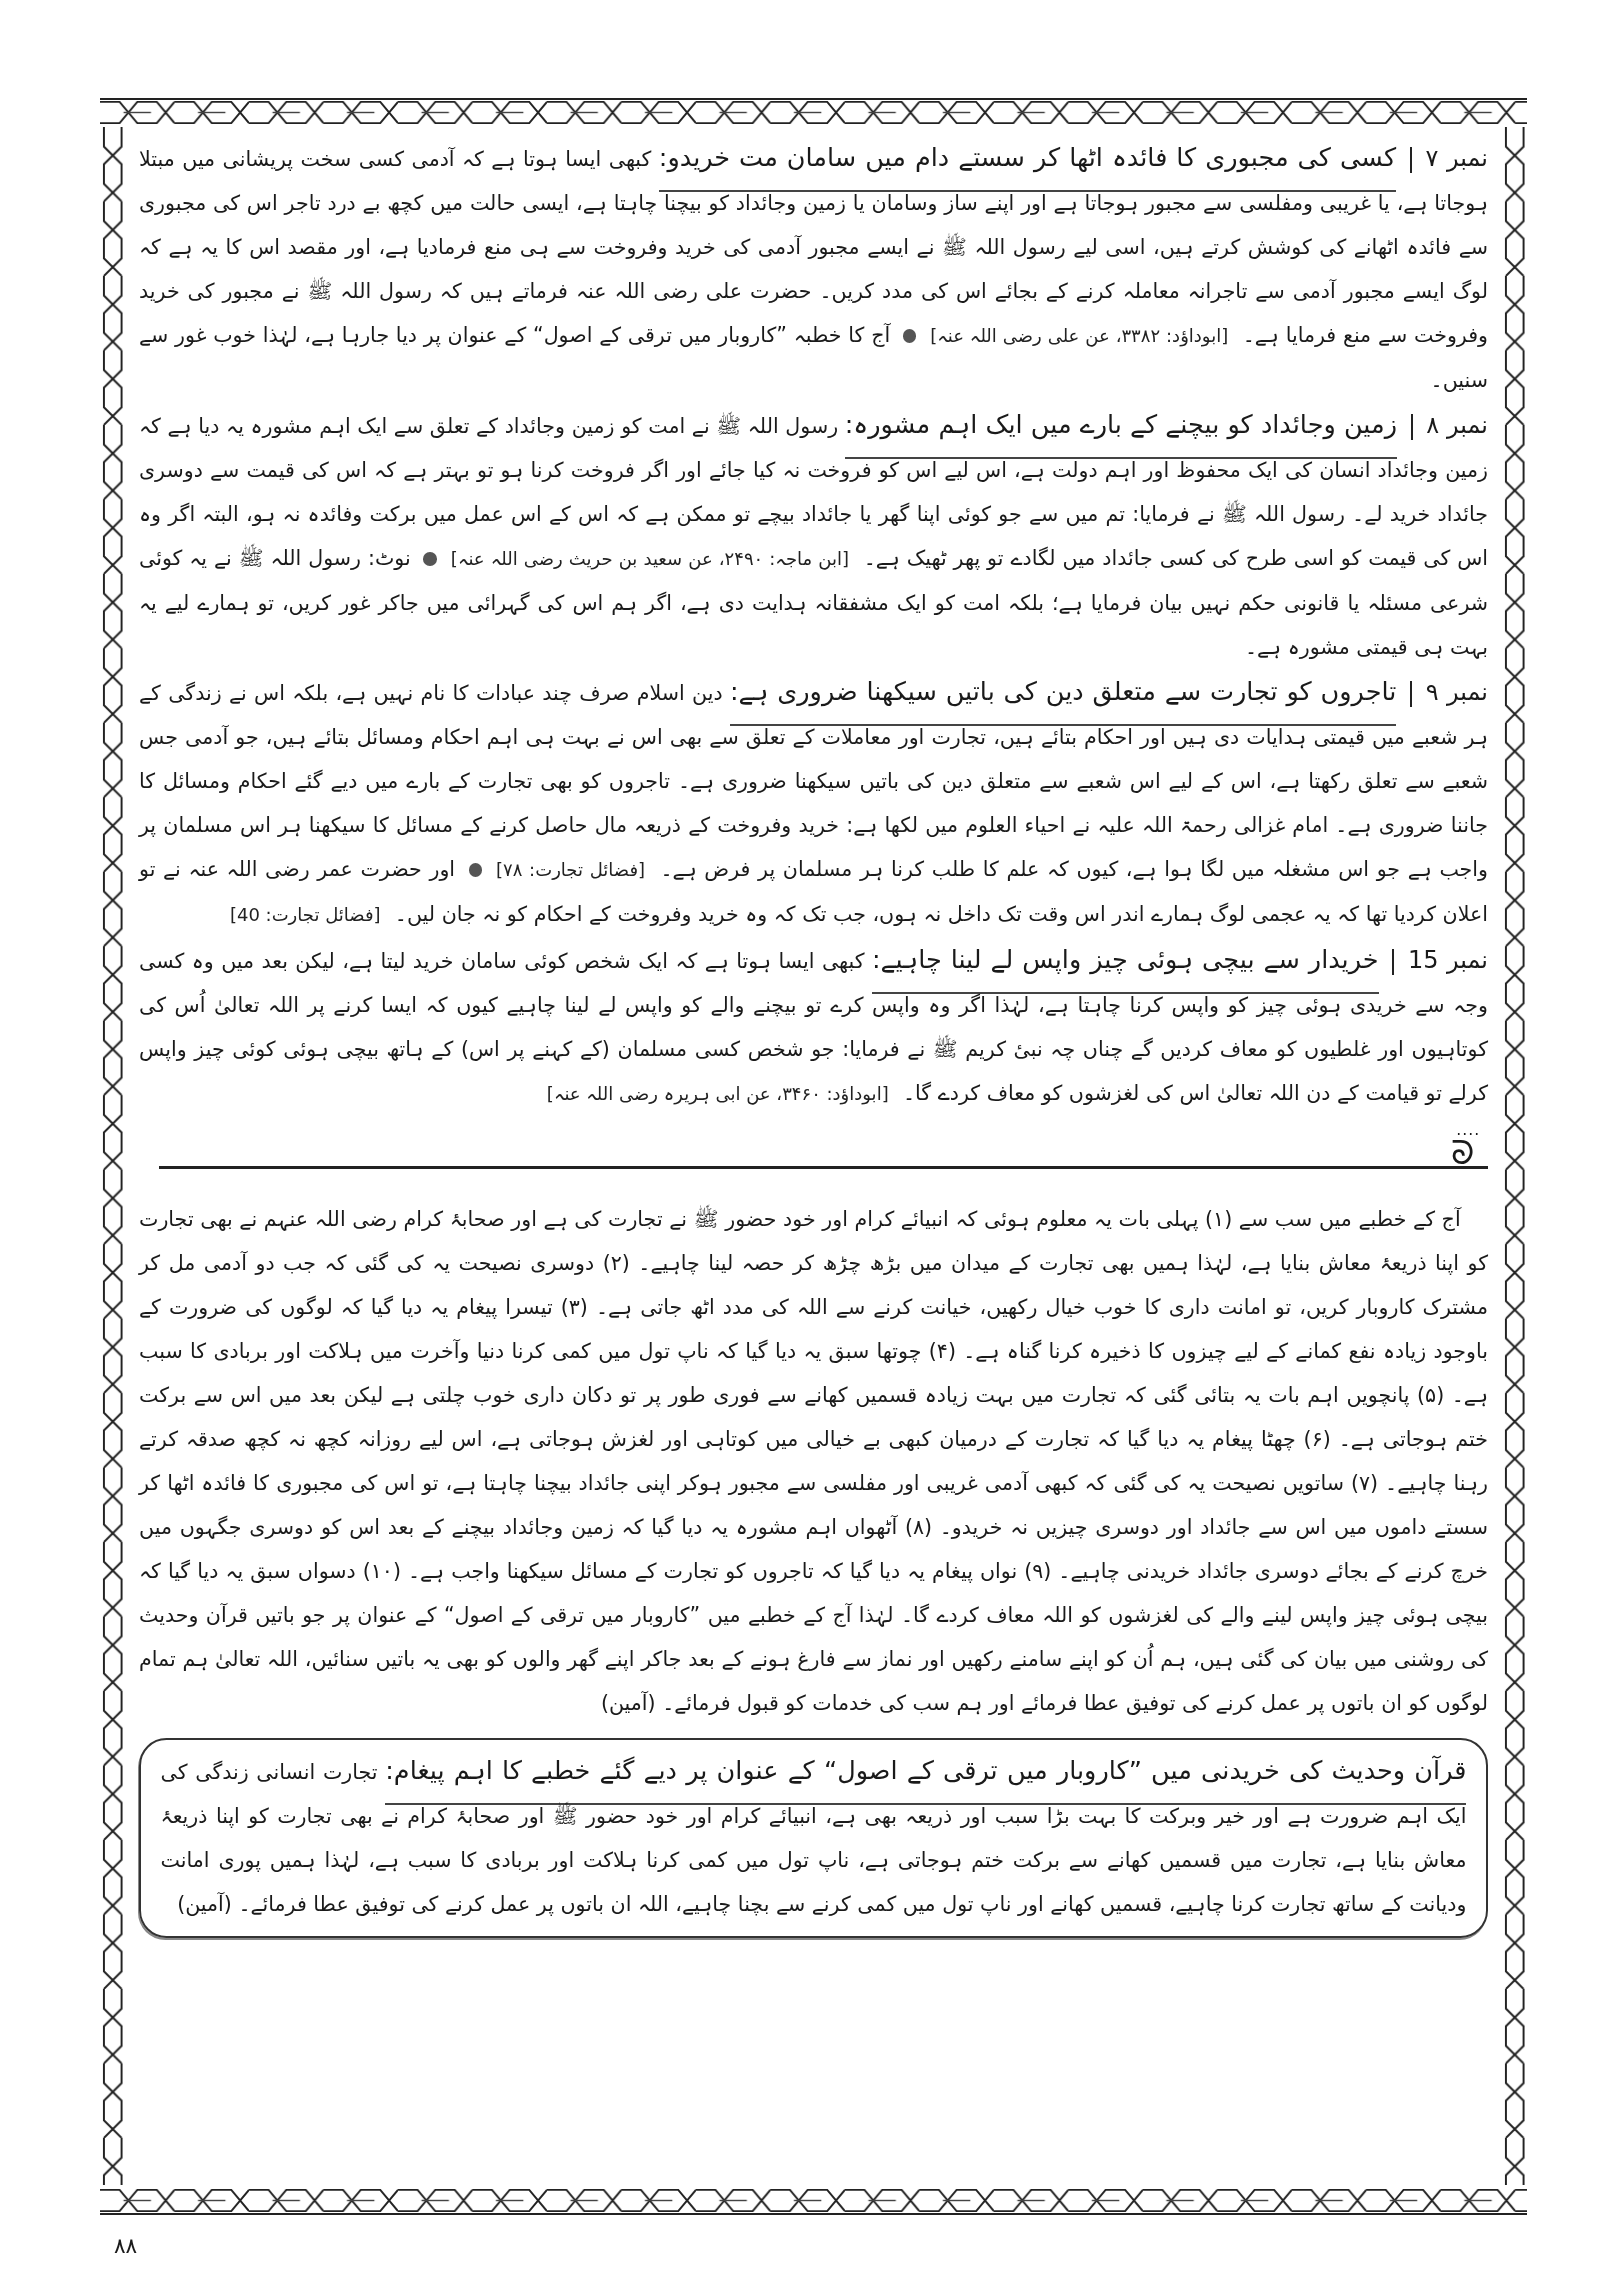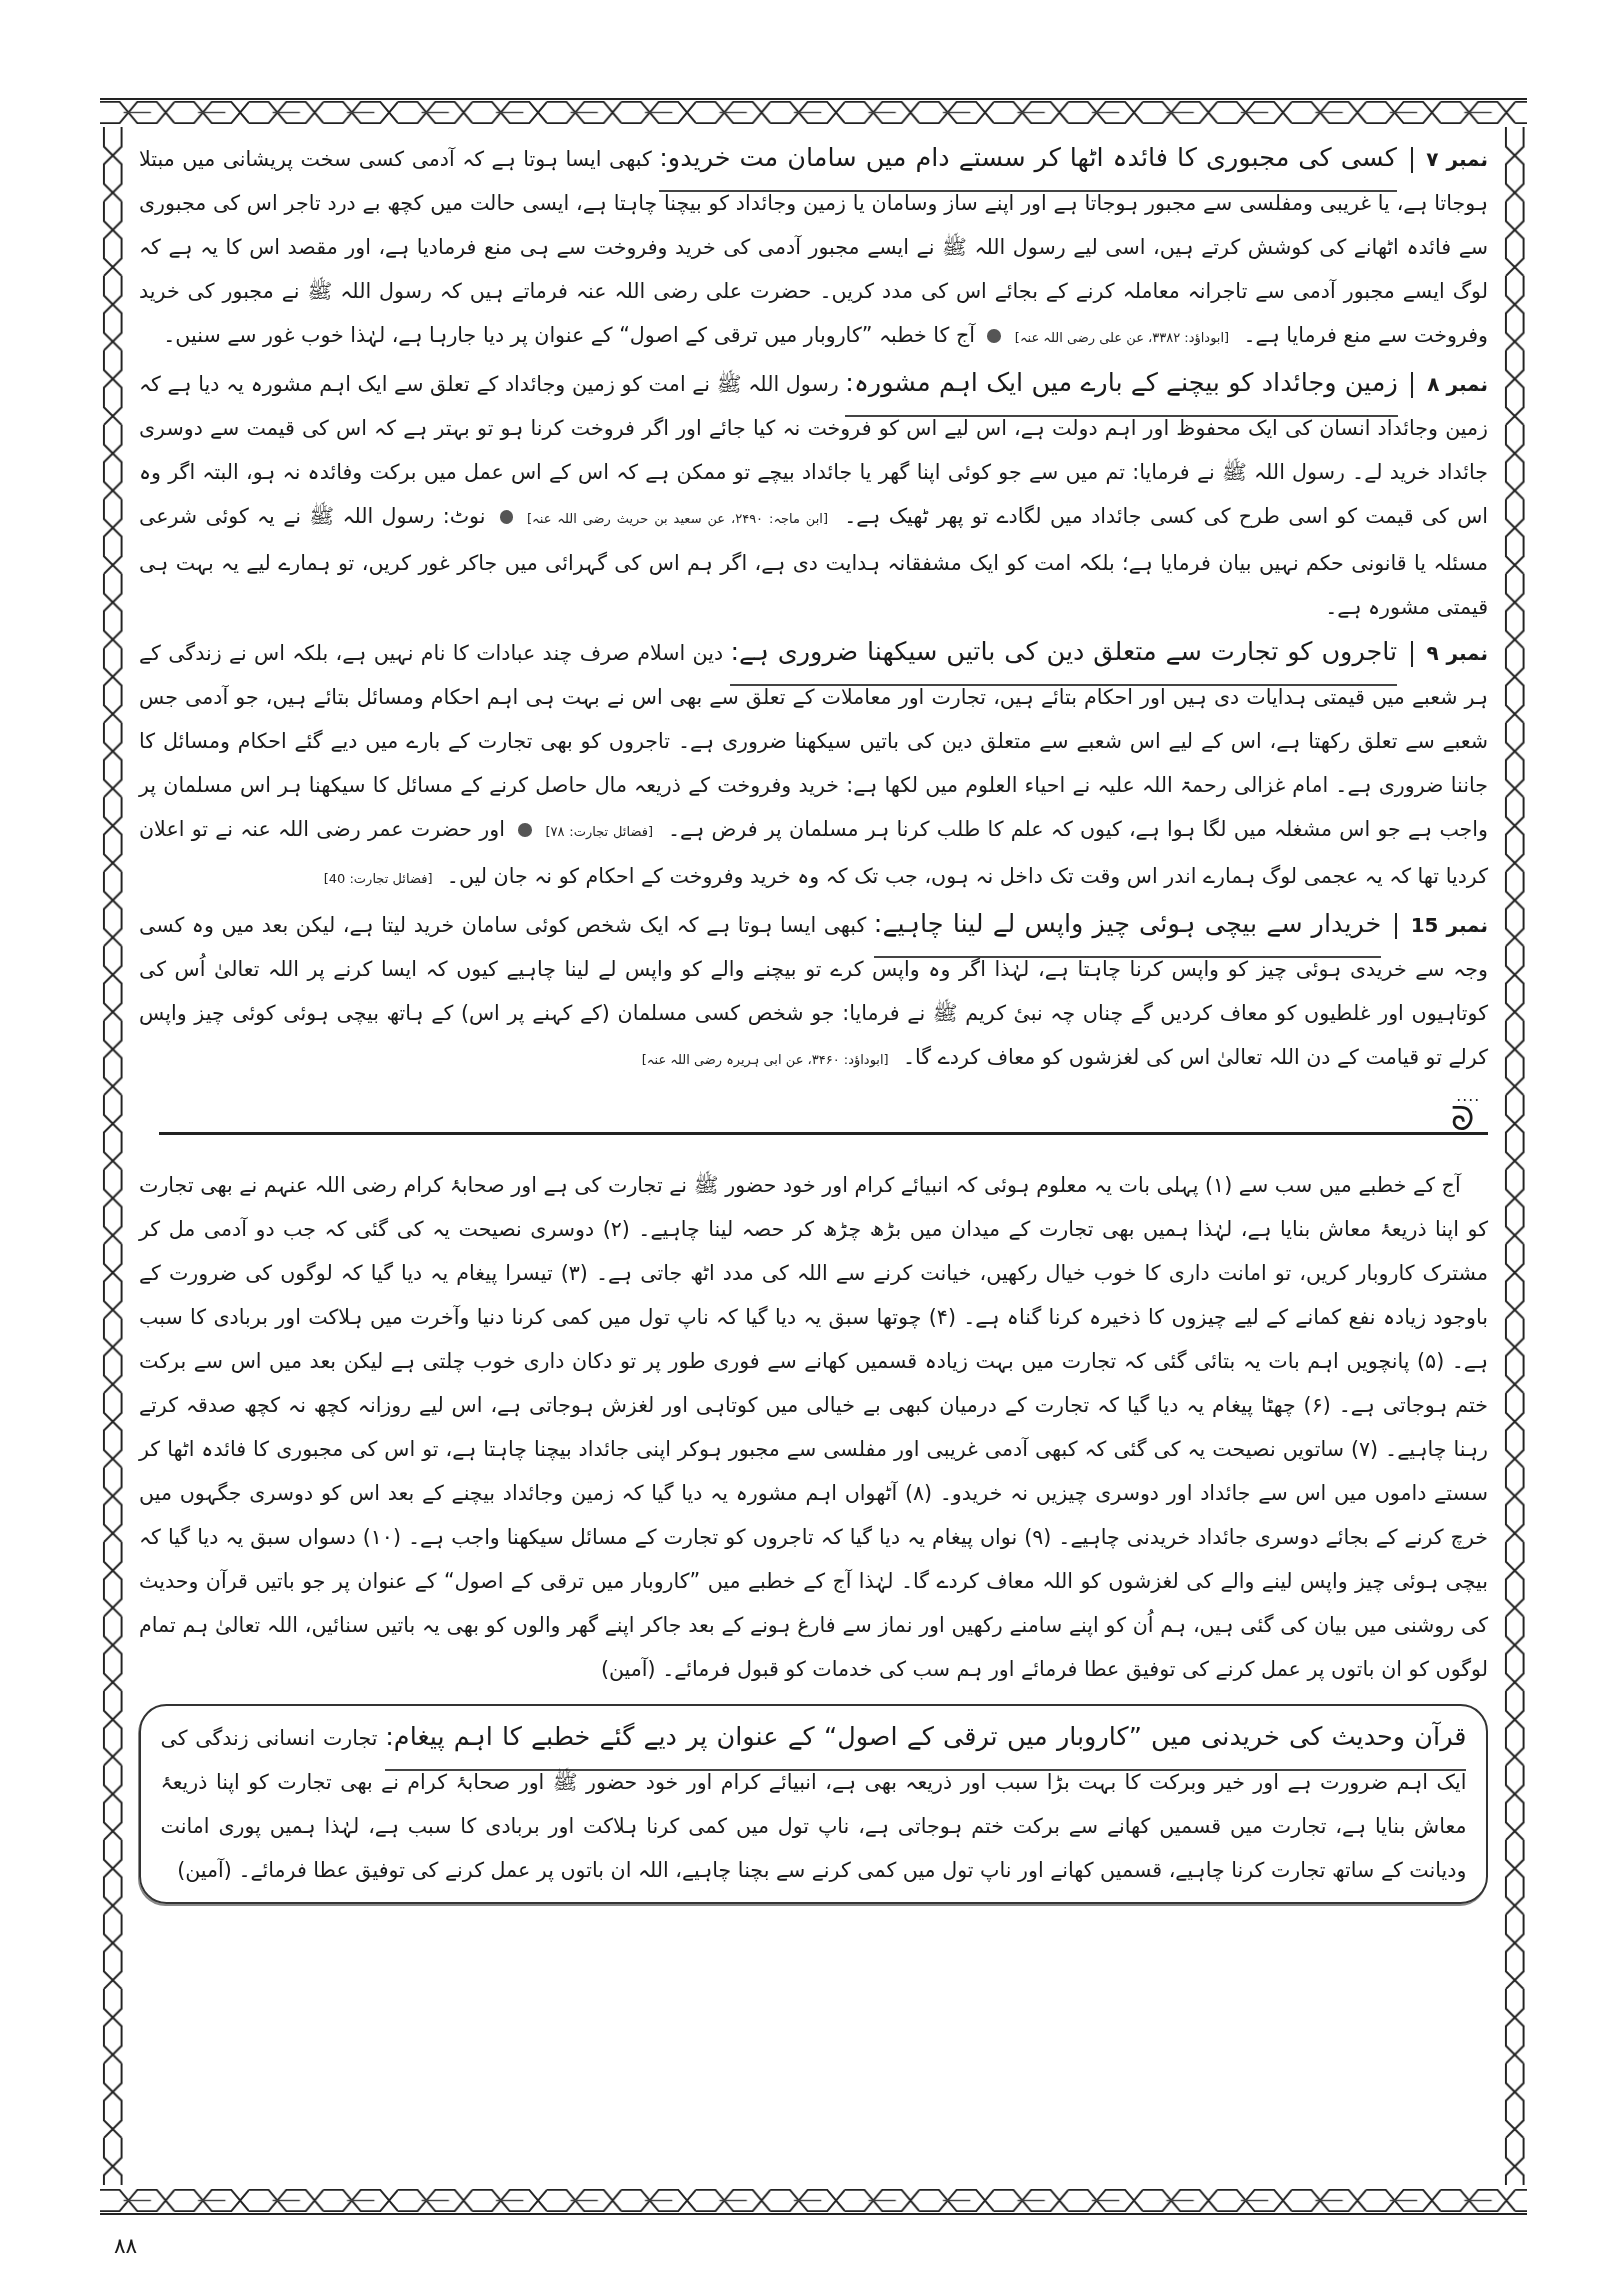--- a/index.html
+++ b/index.html
@@ -9,24 +9,24 @@
     .border-strip { position: absolute; background-repeat: repeat-x; }
     .border-top, .border-bottom { left: 0; width: 100%; height: 29px; }
     .border-top { top: 0; }
     .border-bottom { bottom: 0; }
     .border-left, .border-right { top: 29px; bottom: 29px; width: 25.5px; }
     .border-left { left: 0; }
     .border-right { right: 0; }
     .content { position: absolute; left: 39px; right: 39px; top: 37px; bottom: 39px;
                direction: rtl; text-align: justify; }
     .para { font-size: 20.6px; line-height: 44px; margin: 0; text-align-last: right; }
-    .num { font-weight: bold; font-size: 20px; }
+    .num { font-weight: normal; font-size: 24px; }
     .sep { display: inline-block; width: 2px; height: 25.5px; background: #222; margin: 0 13.7px; vertical-align: middle; }
     .htitle { font-weight: normal; font-size: 25.5px; border-bottom: 2.9px solid #444; padding-bottom: 18px; }
-    .cite { font-size: 13px; color: #222; margin: 0 7.8px; }
+    .cite { font-size: 18px; color: #222; margin: 0 7.8px; }
     .bullet { display: inline-block; width: 13.7px; height: 13.7px; border-radius: 50%; background: #555; margin: 0 5.9px; vertical-align: middle; }
     .divider { position: relative; height: 69px; margin: 3.9px 0 7.8px 0; }
     .divider .rule { position: absolute; left: 19.6px; right: 0; bottom: 19.6px; height: 2.9px; background: #222; }
     .divider .dots { position: absolute; right: 7.8px; top: 0; font-size: 15.7px; letter-spacing: 1px; }
     .divider .flourish { position: absolute; right: 13.7px; bottom: 19.6px; font-size: 33px; line-height: 33px; }
     .section-title { font-size: 25.5px; font-weight: bold; line-height: 59px; margin: 0 0 9.8px 0; }
     .indent { text-indent: 27.4px; }
     .notebox { border: 2px solid #333; border-radius: 27.4px; padding: 7.8px 19.6px 9.8px 19.6px; margin-top: 13.7px; box-shadow: -1px 2px 0 #888; }
     .page-number { position: absolute; left: 114px; top: 2233px; font-size: 21.6px; direction: rtl; }
   </style>

